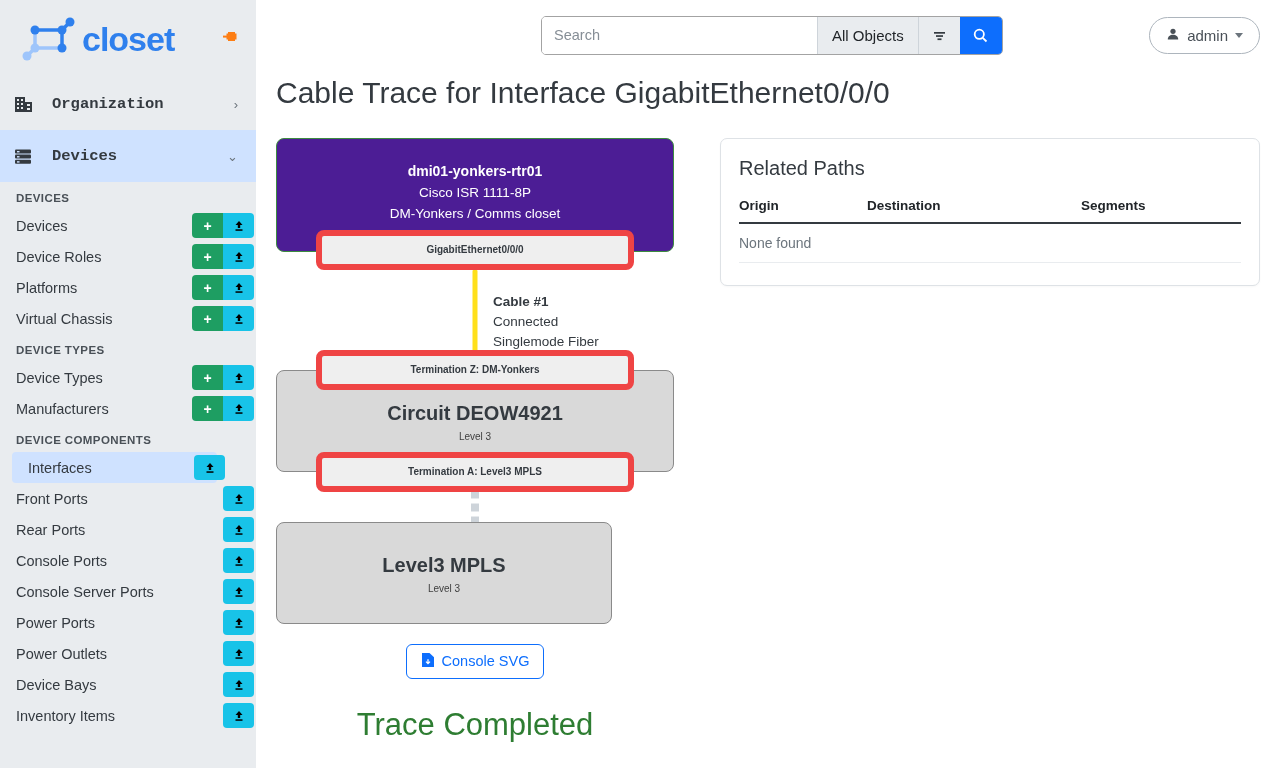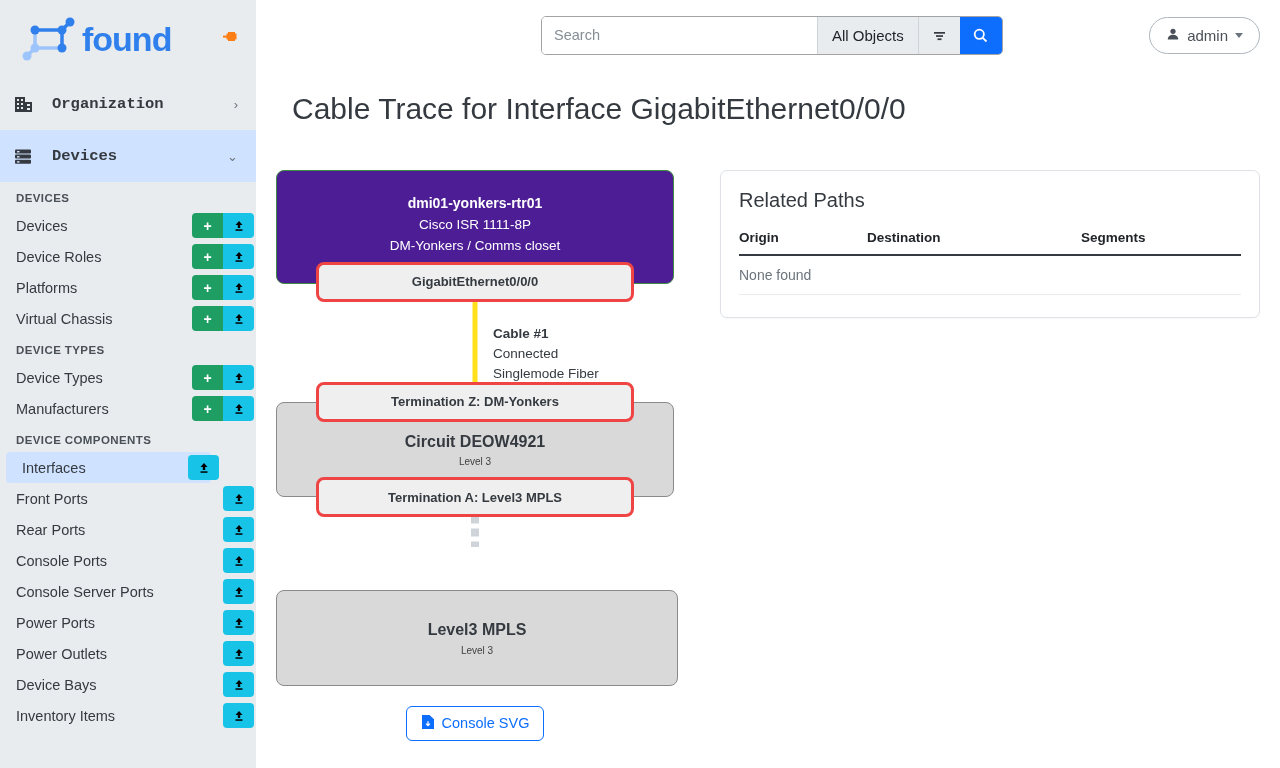--- a/index.html
+++ b/index.html
@@ -56,21 +56,21 @@
     display: flex; align-items: center;
     height: 31px; margin: 0 10px 0 0;
     padding-left: 16px;
     position: relative;
     cursor: pointer;
   }
   .nav-item .ni-label {
     font-size: 14.5px; color: #343a40;
     white-space: nowrap;
   }
-  .nav-item.active { background: #cfe2ff; border-radius: 4px; margin-left: 6px; width: 205px; }
+  .nav-item.active { background: #cfe2ff; border-radius: 4px; margin-left: 12px; width: 205px; }
   .ni-actions {
     position: absolute; right: -8px; top: 3px;
     display: flex; height: 25px;
   }
   .btn-add, .btn-import {
     width: 31px; height: 25px;
     display: flex; align-items: center; justify-content: center;
     color: #fff; font-size: 14px; line-height: 1;
     cursor: pointer;
   }
@@ -120,42 +120,42 @@
     height: 37px; padding: 0 16px;
     border: 1px solid #adb5bd; border-radius: 19px;
     background: #fff; color: #495057; font-size: 15px;
     cursor: pointer;
   }
   .caret { width: 0; height: 0; border-left: 4.5px solid transparent;
            border-right: 4.5px solid transparent; border-top: 5.5px solid #6c757d; }
 
   .page-title {
     font-size: 30px; font-weight: 400; color: #343a40;
-    padding: 6px 0 0 20px; margin: 16px;
+    padding: 6px 0 0 20px; margin: 0;
   }
 
   .content { display: flex; padding: 28px 20px 0 20px; gap: 24px; }
   .trace-col { width: 420px; position: relative; }
   .paths-col { flex: 1; }
 
   
   .trace { position: relative; width: 398px; }
   .node-device {
     background: #4c1d95; border: 1px solid #3d8b40; border-radius: 8px;
     padding: 22px 10px 26px; text-align: center; color: #fff;
     width: 398px;
   }
   .nd-name { font-size: 14px; font-weight: 700; line-height: 1.55; }
   .nd-sub { font-size: 13.5px; line-height: 1.55; }
 
   .node-term {
-    background: #efefef; border: 3px solid #ef4444; border-radius: 8px;
+    background: #efefef; border: 6px solid #ef4444; border-radius: 8px;
     width: 318px; margin: -22px auto 0;
     height: 40px; display: flex; align-items: center; justify-content: center;
-    font-size: 13px; font-weight: 700; color: #343a40;
+    font-size: 10px; font-weight: 700; color: #343a40;
     position: relative; z-index: 3;
   }
   .cable-seg {
     position: relative; height: 100px;
   }
   .cable-line {
     position: absolute; left: 50%; top: 0; width: 5px; height: 100px;
     background: #ffe01b; transform: translateX(-50%); border-radius: 1px;
   }
   .cable-label {
@@ -163,40 +163,40 @@
     font-size: 13.5px; line-height: 20px; color: #343a40;
   }
   .cable-label b { font-weight: 700; }
 
   .circuit-block { position: relative; margin-top: 0; }
   .circuit-box {
     background: #d9d9d9; border: 1px solid #8a8a8a; border-radius: 8px;
     width: 398px; padding: 26px 10px;
     text-align: center; position: relative; z-index: 1;
   }
-  .cb-name { font-size: 16px; font-weight: 700; color: #343a40; line-height: 1.6; }
+  .cb-name { font-size: 20px; font-weight: 700; color: #343a40; line-height: 1.6; }
   .cb-sub { font-size: 10px; color: #404040; line-height: 1.6; }
   .term-over-top {
     position: absolute; left: 40px; top: -20px; z-index: 3;
   }
   .term-over-bot {
     position: absolute; left: 40px; bottom: -20px; z-index: 3;
   }
   .node-term.abs { margin: 0; }
 
   .dotted-seg { height: 50px; position: relative; }
   .dotted-line {
     position: absolute; left: 50%; top: 0; transform: translateX(-50%);
     width: 8px; height: 50px;
     background-image: linear-gradient(#ced4da 60%, rgba(0,0,0,0) 0%);
     background-position: center; background-size: 8px 13px; background-repeat: repeat-y;
   }
   .node-provider {
     background: #d9d9d9; border: 1px solid #8a8a8a; border-radius: 8px;
-    width: 402px; padding: 26px 10px; text-align: center; margin-top: 43px;
+    width: 336px; padding: 26px 10px; text-align: center;
   }
 
   .dl-wrap { display: flex; justify-content: center; margin-top: 20px; }
   .dl-btn {
     display: flex; align-items: center; gap: 7px;
     border: 1px solid #0d6efd; border-radius: 6px;
     background: #fff; color: #0d6efd;
     font-size: 14.5px; padding: 7px 14px;
     cursor: pointer;
     font-family: "Liberation Sans", sans-serif;
@@ -241,21 +241,21 @@
           <line x1="13" y1="32" x2="40" y2="32" stroke="#9ec5fb" stroke-width="3.5"></line>
           <line x1="40" y1="14" x2="48" y2="6" stroke="#2f80ed" stroke-width="3.5"></line>
           <line x1="13" y1="32" x2="5" y2="40" stroke="#9ec5fb" stroke-width="3.5"></line>
           <circle cx="13" cy="14" r="4.5" fill="#2f80ed"></circle>
           <circle cx="40" cy="14" r="4.5" fill="#2f80ed"></circle>
           <circle cx="13" cy="32" r="4.5" fill="#9ec5fb"></circle>
           <circle cx="40" cy="32" r="4.5" fill="#2f80ed"></circle>
           <circle cx="48" cy="6" r="4.5" fill="#2f80ed"></circle>
           <circle cx="5" cy="40" r="4.5" fill="#9ec5fb"></circle>
         </svg>
-        <span class="brand-wordmark">found</span>
+        <span class="brand-wordmark">closet</span>
       </div>
       <span class="pin-icon">
         <svg width="18" height="18" viewBox="0 0 18 18">
           <rect x="6" y="4" width="7" height="9" fill="#fd7e14"></rect>
           <rect x="4.5" y="5.5" width="2" height="6" fill="#fd7e14"></rect>
           <rect x="12.5" y="5.5" width="2" height="6" fill="#fd7e14"></rect>
           <rect x="1" y="7.6" width="5" height="2" fill="#fd7e14"></rect>
         </svg>
       </span>
     </div>

